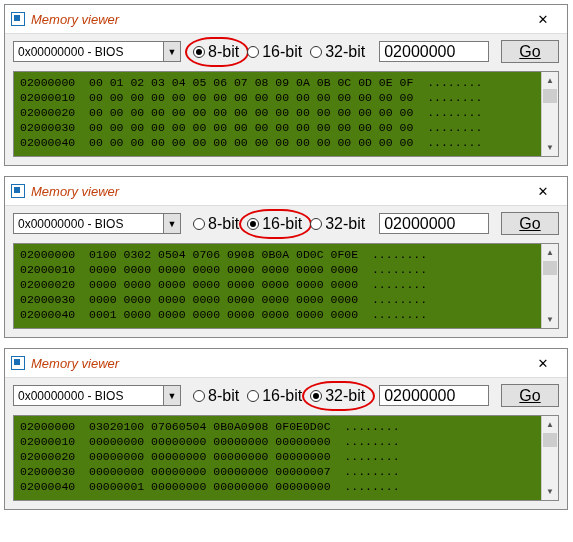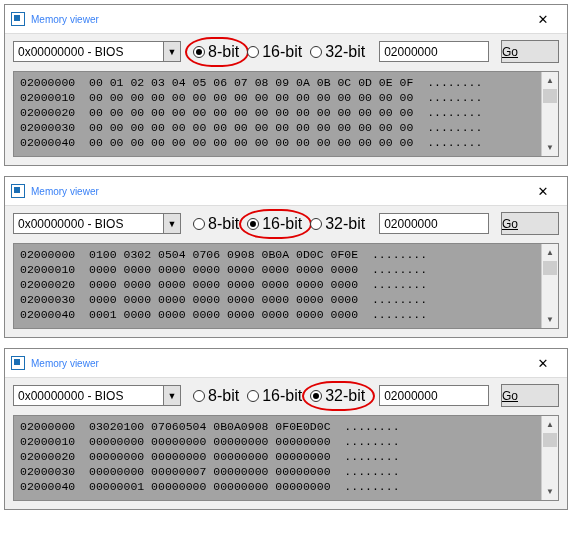--- a/index.html
+++ b/index.html
@@ -34,21 +34,21 @@
     width: 14px; height: 14px;
     border: 1px solid #1b6fb5;
     position: relative;
   }
   .app-icon::after {
     content:"";
     position:absolute;
     left:2px; top:2px; width:6px; height:6px;
     background:#1b6fb5;
   }
-  .title-text { color:#3b82f6; font-size:10px; }
+  .title-text { color:#c2410c; font-size:13px;font-style:italic; }
   .close-btn {
     width: 32px; height: 20px;
     display:flex; align-items:center; justify-content:center;
     cursor:pointer;
     font-size:13px;
     color:#000;
   }
   .toolbar {
     display:flex;
     align-items:center;
@@ -112,38 +112,38 @@
     border-radius: 50% / 60%;
     pointer-events:none;
   }
   .addr-input {
     flex:1;
     min-width:0;
     height:21px;
     border:1px solid #7a7a7a;
     background:#fff;
     font-family: inherit;
-    font-size:12px;
+    font-size:16px;
     padding: 0 4px;
   }
   .go-btn {
     height:23px;
     width:58px;
     margin-left:8px;
     border:1px solid #7a7a7a;
     background:#e1e1e1;
     cursor:pointer;
-    font-size:12px;
-    display:flex; align-items:center; 
+    font-size:16px;
+    display:flex; align-items:center; justify-content:center;
   }
   .go-btn span { text-decoration: underline; }
   .hex-area {
     margin: 0 8px 8px 8px;
     border:1px solid #888;
-    background:#a3a3a3;
+    background:#4d7c0f;
     display:flex;
     height:86px;
   }
   .hex-pre {
     flex:1;
     margin:0;
     padding:3px 6px 3px 6px;
     font-family: Consolas, "Courier New", monospace;
     font-size:11.5px;
     line-height: 15px;
@@ -300,21 +300,21 @@
         </div>
         <input class="addr-input" value="02000000" style="">
         <div class="go-btn">
           <span>Go</span>
         </div>
       </div>
       <div class="hex-area">
         <pre class="hex-pre">02000000  03020100 07060504 0B0A0908 0F0E0D0C  ........
 02000010  00000000 00000000 00000000 00000000  ........
 02000020  00000000 00000000 00000000 00000000  ........
-02000030  00000000 00000007 00000000 00000000  ........
+02000030  00000000 00000000 00000000 00000007  ........
 02000040  00000001 00000000 00000000 00000000  ........</pre>
         <div class="scrollbar">
           <div class="sb-btn">▲</div>
           <div class="sb-track">
             <div class="sb-thumb"></div>
           </div>
           <div class="sb-btn">▼</div>
         </div>
       </div>
     </div>

